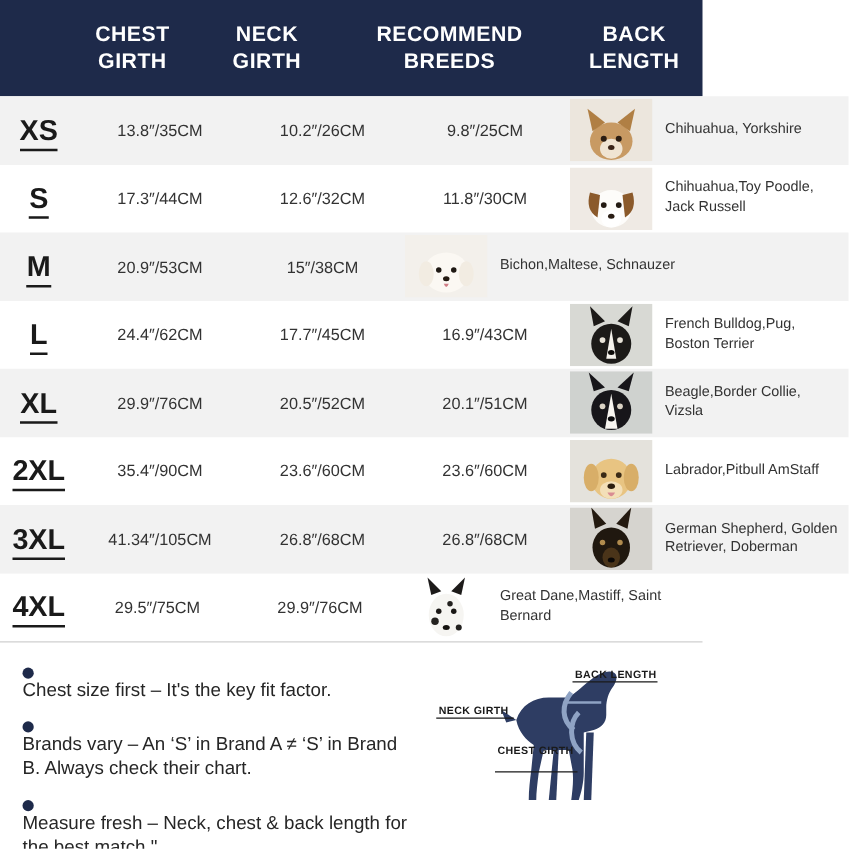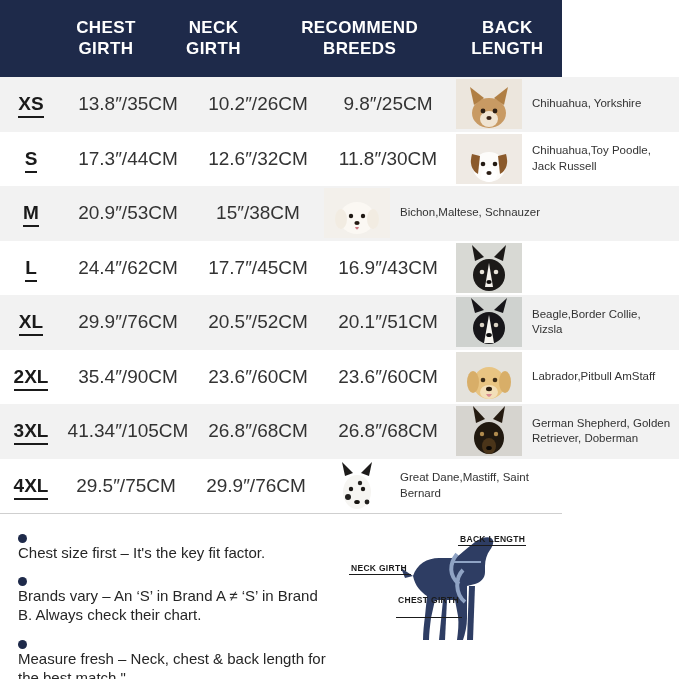--- a/index.html
+++ b/index.html
@@ -52,30 +52,30 @@
     align-items: center;
     height: 54.5px;
     box-sizing: border-box;
   }
   .row.alt { background: #f2f2f2; }
   .row.plain { background: #ffffff; }
 
   .c-size {
     width: 62px;
     text-align: center;
-    font-size: 19px;
+    font-size: 23px;
     font-weight: bold;
     color: #1a1a1a;
   }
   .c-size span {
     border-bottom: 2px solid #1a1a1a;
     padding-bottom: 2px;
   }
   .c-val {
-    font-size: 19px;
+    font-size: 13px;
     color: #333333;
     text-align: center;
   }
   .c-chest { width: 132px; }
   .c-neck  { width: 128px; }
   .c-back  { width: 132px; }
 
   .c-img {
     width: 70px;
     height: 52px;
@@ -226,20 +226,21 @@
           <rect width="66" height="50" fill="#d8d9d4"></rect>
           <ellipse cx="33" cy="32" rx="16" ry="16" fill="#1c1a18"></ellipse>
           <path d="M19 18 L16 2 L28 14 Z" fill="#1c1a18"></path>
           <path d="M47 18 L50 2 L38 14 Z" fill="#1c1a18"></path>
           <path d="M33 20 L29 44 L37 44 Z" fill="#f5f2ec"></path>
           <circle cx="26" cy="29" r="2.3" fill="#e8e3d8"></circle>
           <circle cx="40" cy="29" r="2.3" fill="#e8e3d8"></circle>
           <ellipse cx="33" cy="39" rx="2.6" ry="2" fill="#0c0a08"></ellipse>
         </svg>
       </div>
+      <div class="c-breed">French Bulldog,Pug, Boston Terrier</div>
     </div>
 
     <div class="row alt">
       <div class="c-size"><span>XL</span></div>
       <div class="c-val c-chest">29.9″/76CM</div>
       <div class="c-val c-neck">20.5″/52CM</div>
       <div class="c-val c-back">20.1″/51CM</div>
       <div class="c-img">
         <svg width="66" height="50" viewBox="0 0 66 50">
           <rect width="66" height="50" fill="#cfd2cf"></rect>

